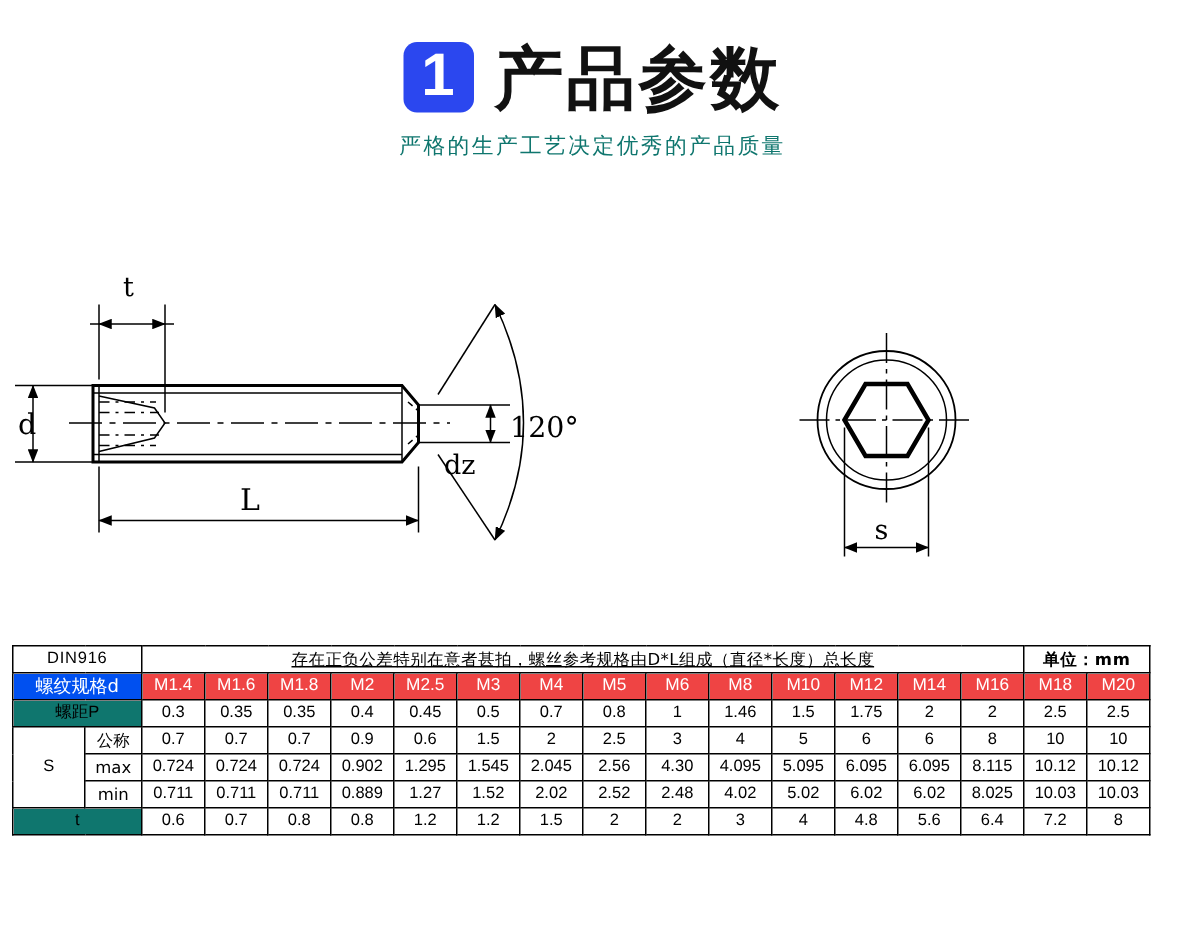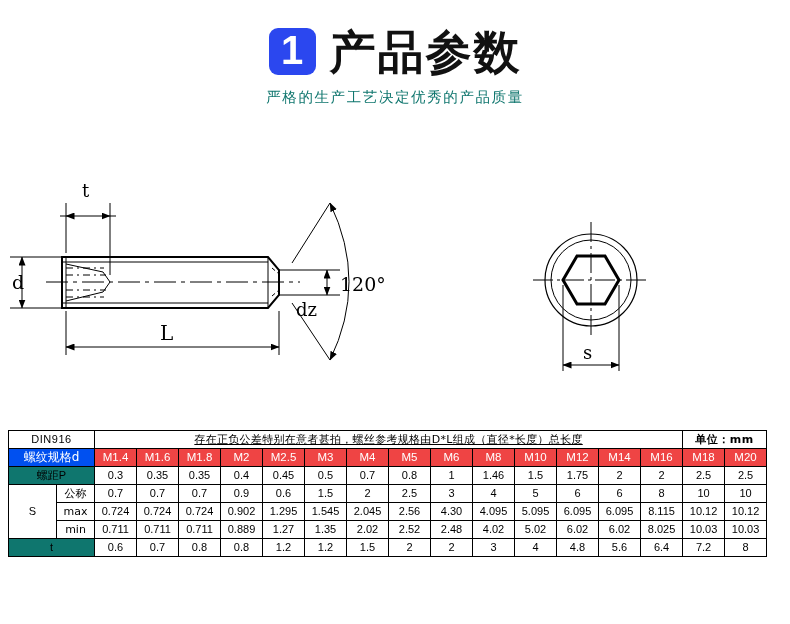--- a/index.html
+++ b/index.html
@@ -262,21 +262,21 @@
           <td>10.12</td>
           <td>10.12</td>
         </tr>
         <tr>
           <td class="sublabel">min</td>
           <td>0.711</td>
           <td>0.711</td>
           <td>0.711</td>
           <td>0.889</td>
           <td>1.27</td>
-          <td>1.35</td>
+          <td>1.52</td>
           <td>2.02</td>
           <td>2.52</td>
           <td>2.48</td>
           <td>4.02</td>
           <td>5.02</td>
           <td>6.02</td>
           <td>6.02</td>
           <td>8.025</td>
           <td>10.03</td>
           <td>10.03</td>

